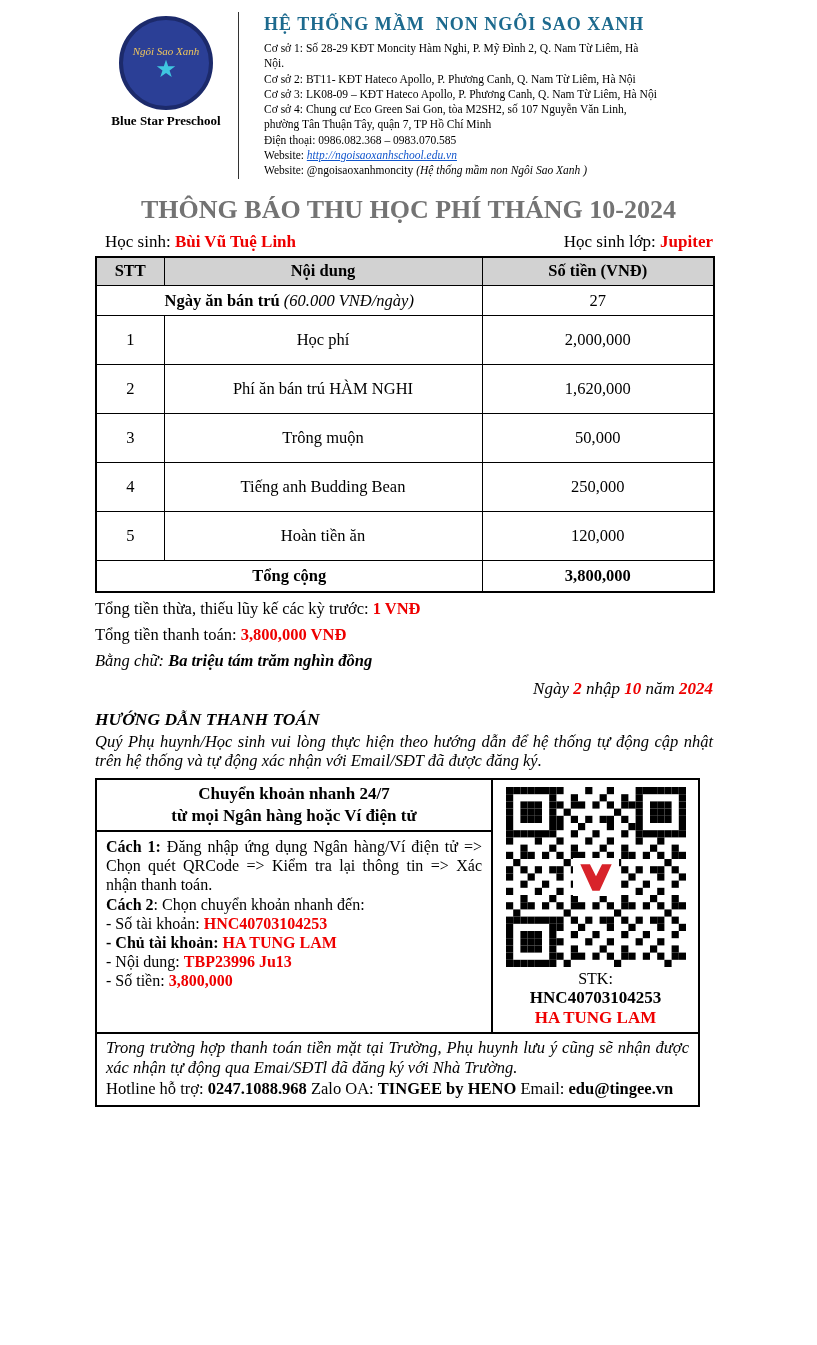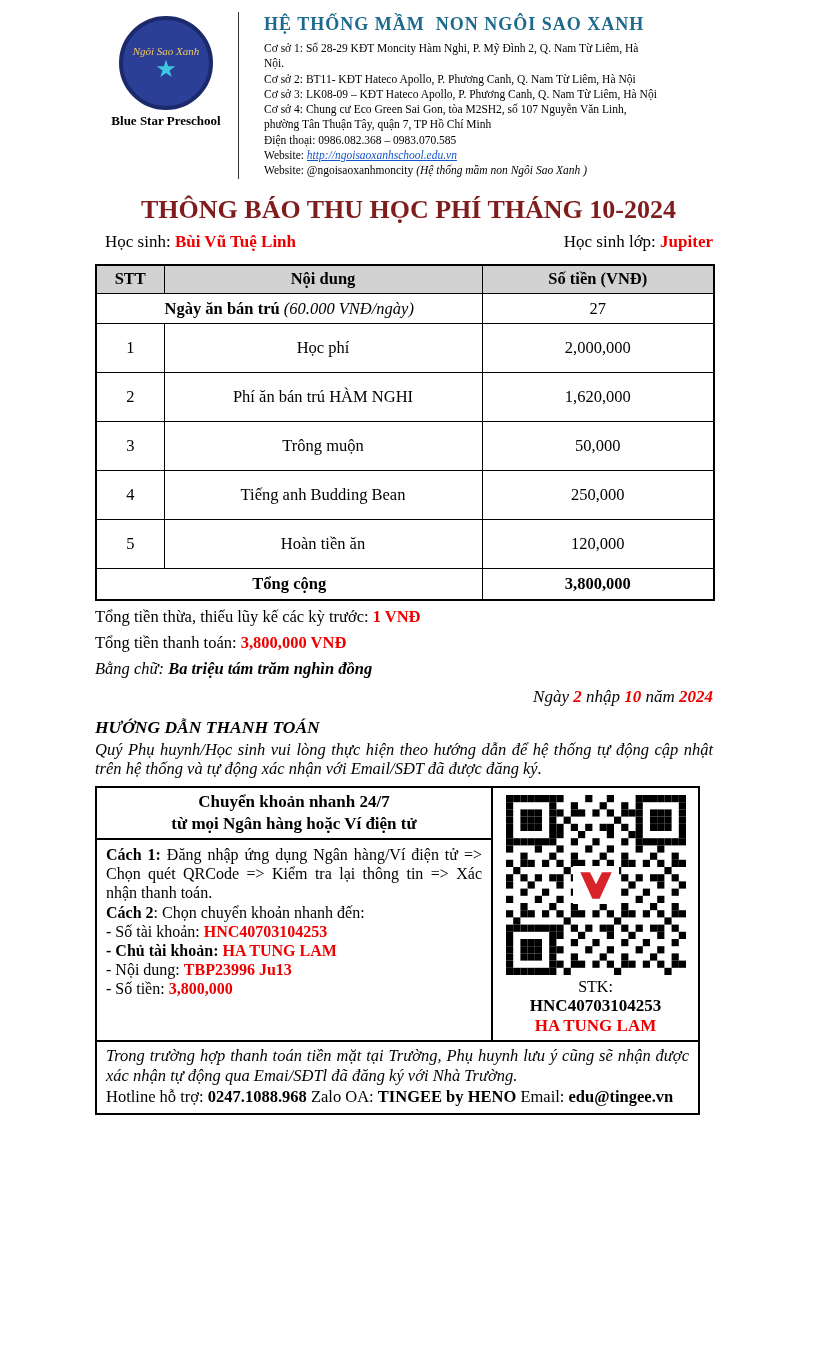--- a/index.html
+++ b/index.html
@@ -29,37 +29,37 @@
     color:#1d6a8e; font-weight:bold; font-size:18px;
     letter-spacing:1px; margin:2px 0 6px; white-space:pre-wrap;
   }
   .info-line { font-size:11.5px; line-height:1.33; }
   .info-line b { font-weight:normal; }
   .link { color:#1155cc; font-style:italic; text-decoration:underline; cursor:pointer; }
   .fb-note { font-style:italic; }
 
   
   .doc-title {
-    text-align:center; color:#7f1d1d; font-weight:bold;
+    text-align:center; color:#737373; font-weight:bold;
     font-size:26px; margin:16px 4px 6px;
   }
 
   
   .student-row {
     display:flex; justify-content:space-between; align-items:flex-start;
     margin:7px 104px 0 105px; font-size:17px;
   }
   .student-row .right { text-align:right; }
   .student-row .right.narrow { width:190px; }
   .red { color:#ee0000; font-weight:bold; }
 
   
   .fee-table {
     border-collapse:collapse; table-layout:fixed;
-    width:618px; margin:12px 104px 0 95px;
+    width:618px; margin:4px 104px 0 95px;
     border:2px solid #000;
   }
   .fee-table th, .fee-table td {
     border:1px solid #000; text-align:center;
     font-size:16.5px; padding:2px 4px; vertical-align:middle;
   }
   .fee-table th { background:#d2d2d2; font-weight:bold; height:29px; }
   .col-stt { width:68px; } .col-content { width:318px; } .col-amount { width:232px; }
   .meal-row td { height:30px; }
   .item-row td { height:49px; }

